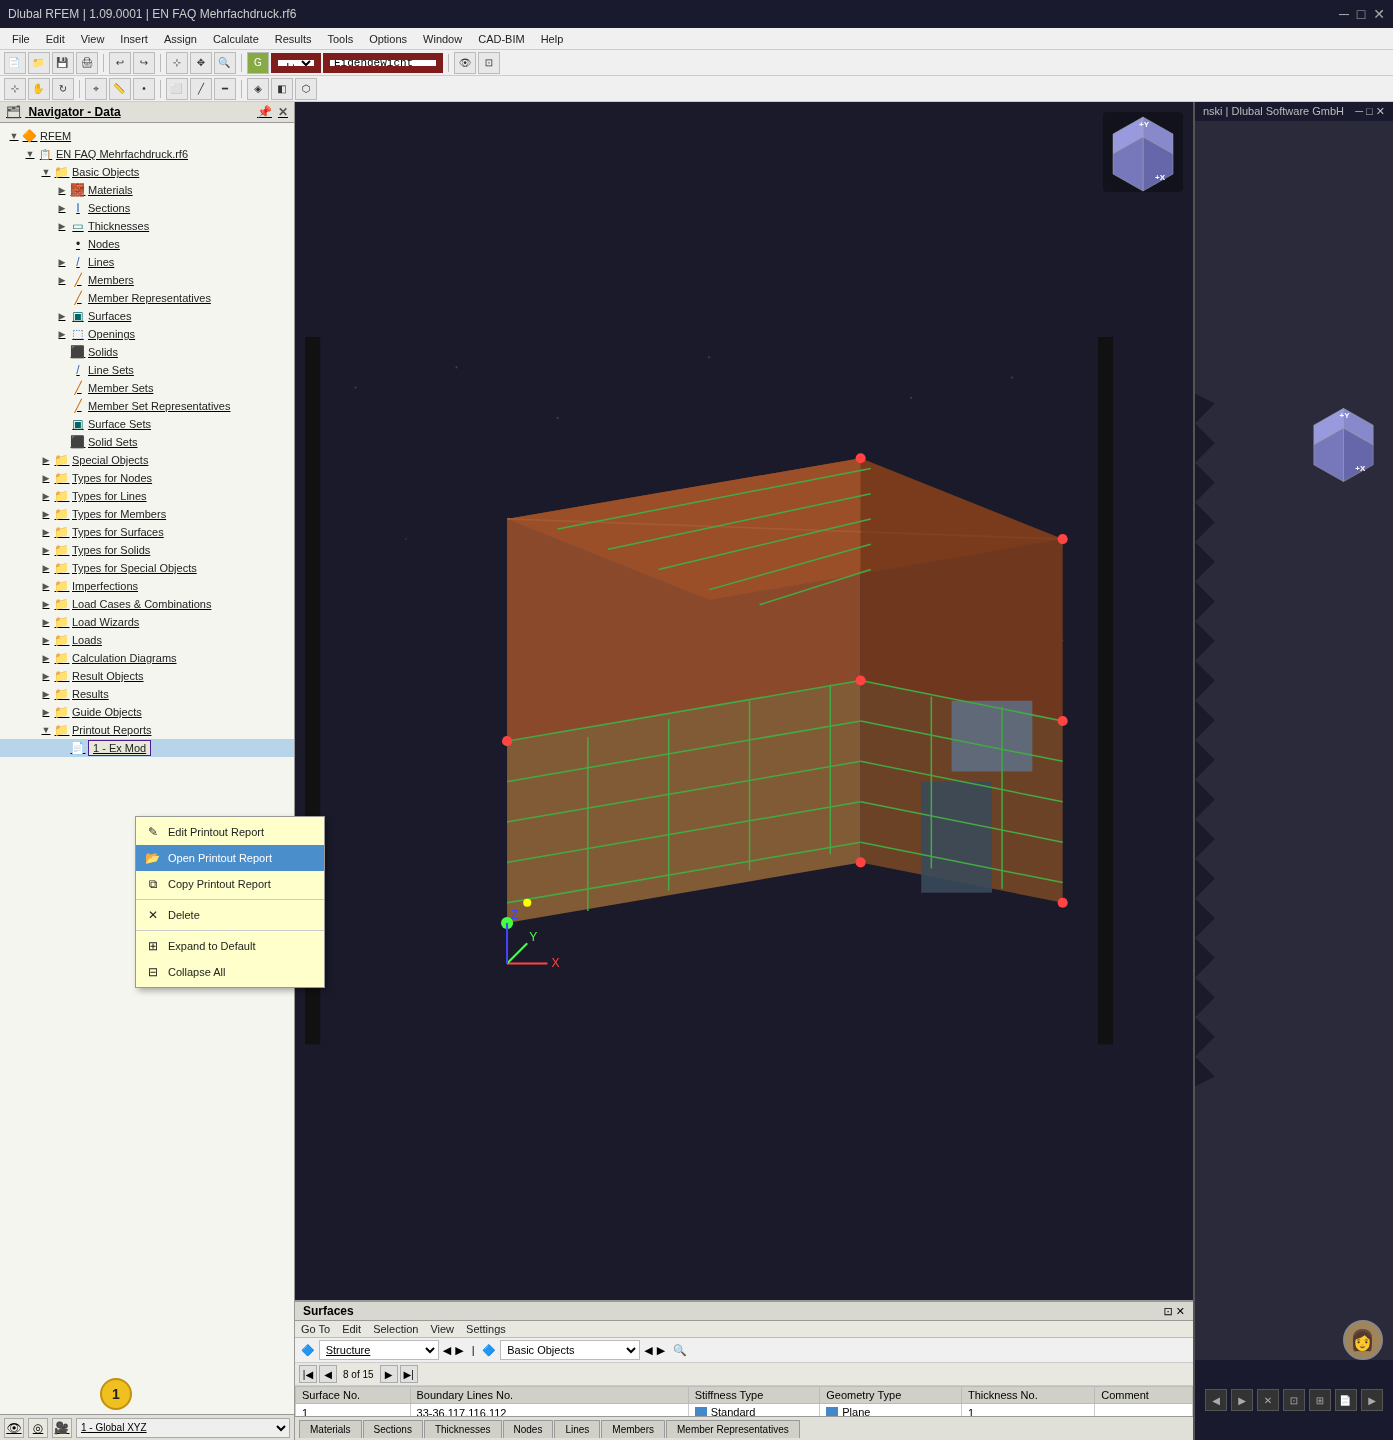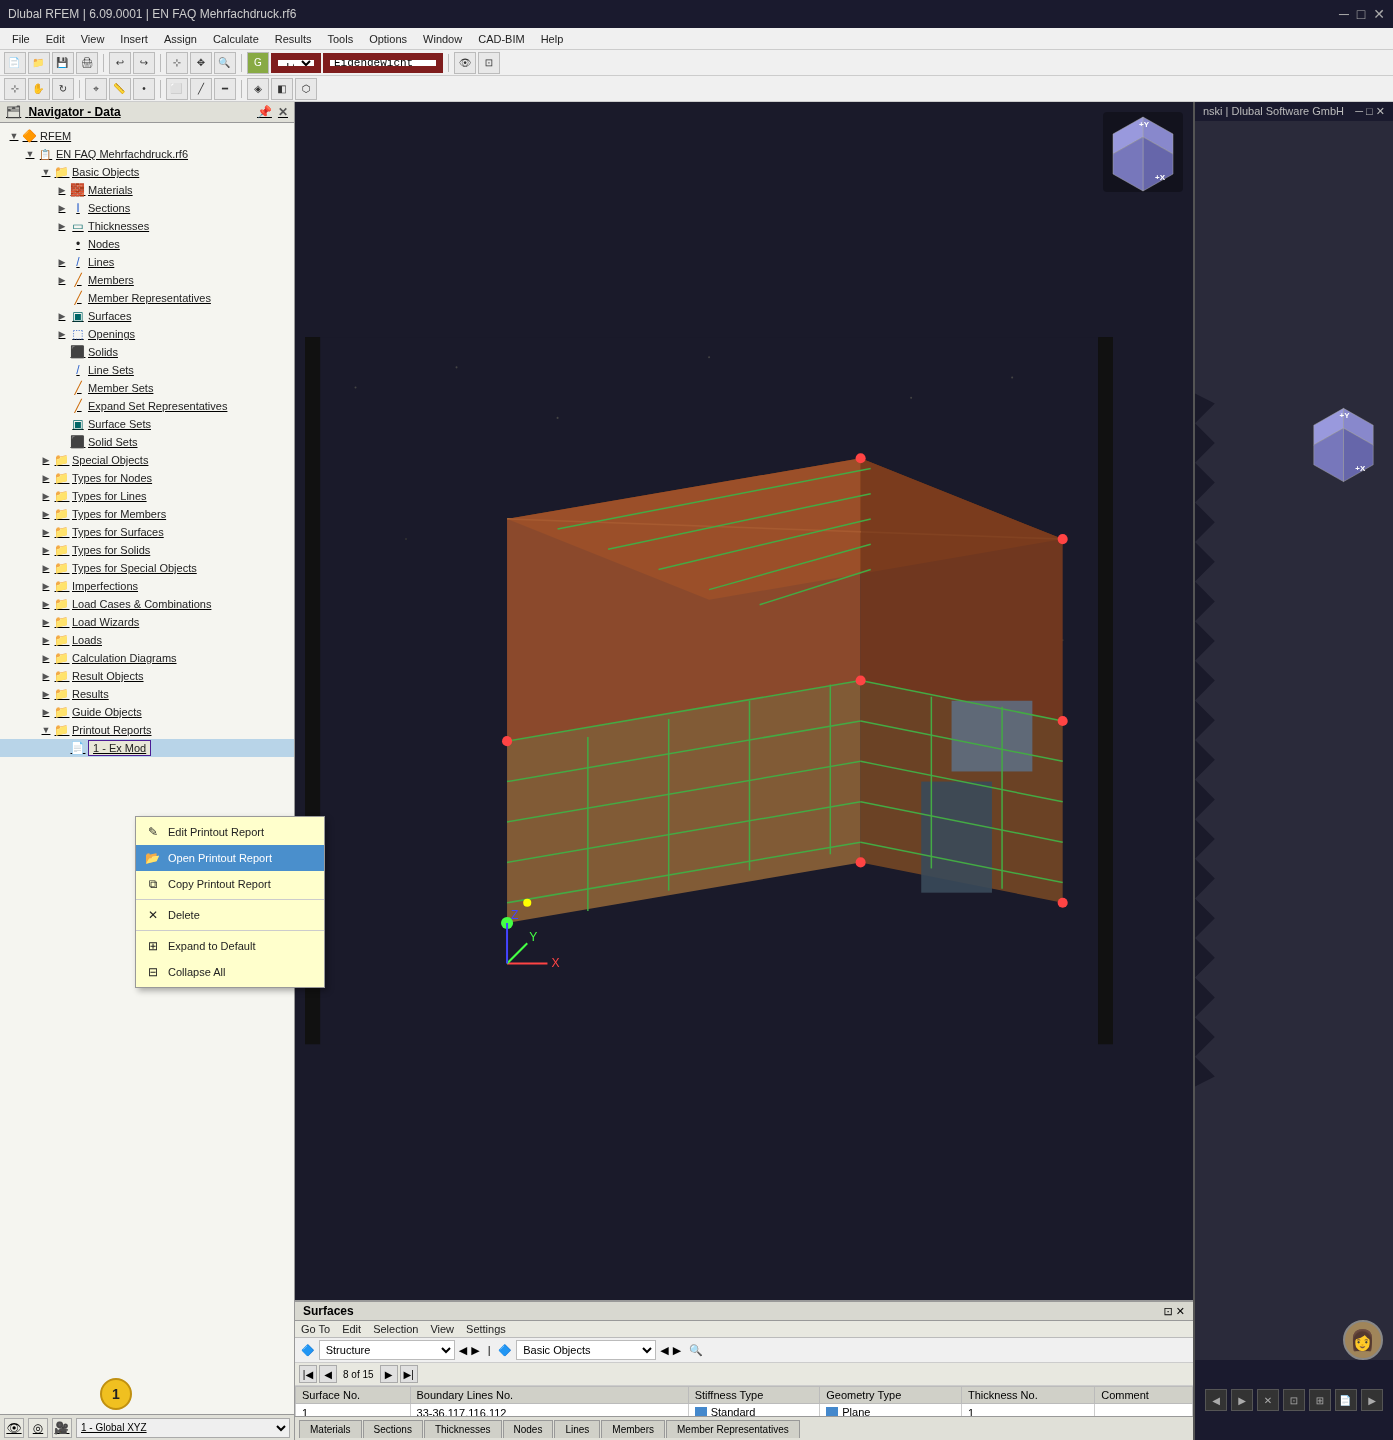--- a/index.html
+++ b/index.html
@@ -361,21 +361,21 @@
     }
 
     .icon-orange { color: #cc6600; }
     .icon-blue { color: #3366cc; }
     .icon-teal { color: #006666; }
   </style>
 </head>
 <body>
 
 <div id="titlebar">
-  <div class="title">Dlubal RFEM | 6.09.0001 | EN FAQ Mehrfachdruck.rf6</div>
+  <div class="title">Dlubal RFEM | 1.09.0001 | EN FAQ Mehrfachdruck.rf6</div>
   <div class="win-controls">
     <span>─</span>
     <span>□</span>
     <span>✕</span>
   </div>
 </div>
 
 <div id="menubar">
   <span>File</span>
   <span>Edit</span>
@@ -534,21 +534,21 @@
 
       <div class="tree-item indent-4">
         <span class="tree-expand"> </span>
         <span class="tree-icon icon-orange">╱</span>
         <span class="tree-label">Member Sets</span>
       </div>
 
       <div class="tree-item indent-4">
         <span class="tree-expand"> </span>
         <span class="tree-icon icon-orange">╱</span>
-        <span class="tree-label">Expand Set Representatives</span>
+        <span class="tree-label">Member Set Representatives</span>
       </div>
 
       <div class="tree-item indent-4">
         <span class="tree-expand"> </span>
         <span class="tree-icon icon-teal">▣</span>
         <span class="tree-label">Surface Sets</span>
       </div>
 
       <div class="tree-item indent-4">
         <span class="tree-expand"> </span>
@@ -819,21 +819,21 @@
       </div>
       <div id="bottom-panel-menu">
         <span>Go To</span>
         <span>Edit</span>
         <span>Selection</span>
         <span>View</span>
         <span>Settings</span>
       </div>
       <div id="bottom-panel-filter">
         <span>🔷</span>
-        <select class="filter-select" style="width:136px;">
+        <select class="filter-select" style="width:120px;text-decoration:underline;">
           <option>Structure</option>
         </select>
         <span>◀</span>
         <span>▶</span>
         <span style="margin:0 4px;">|</span>
         <span>🔷</span>
         <select class="filter-select" style="width:140px;">
           <option>Basic Objects</option>
         </select>
         <span>◀</span>

